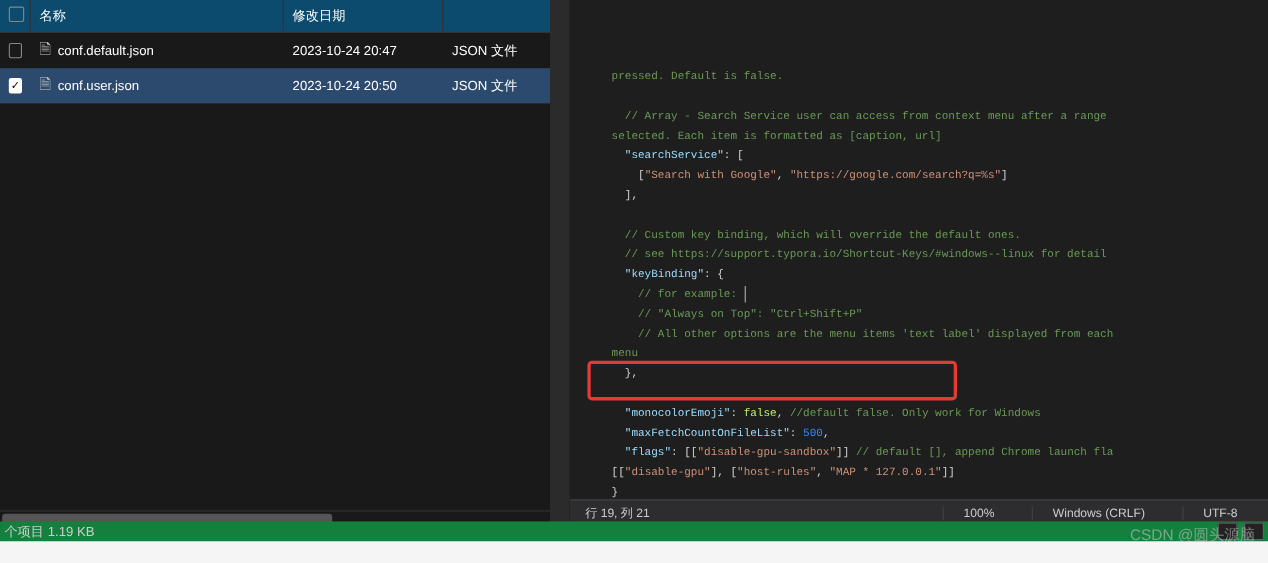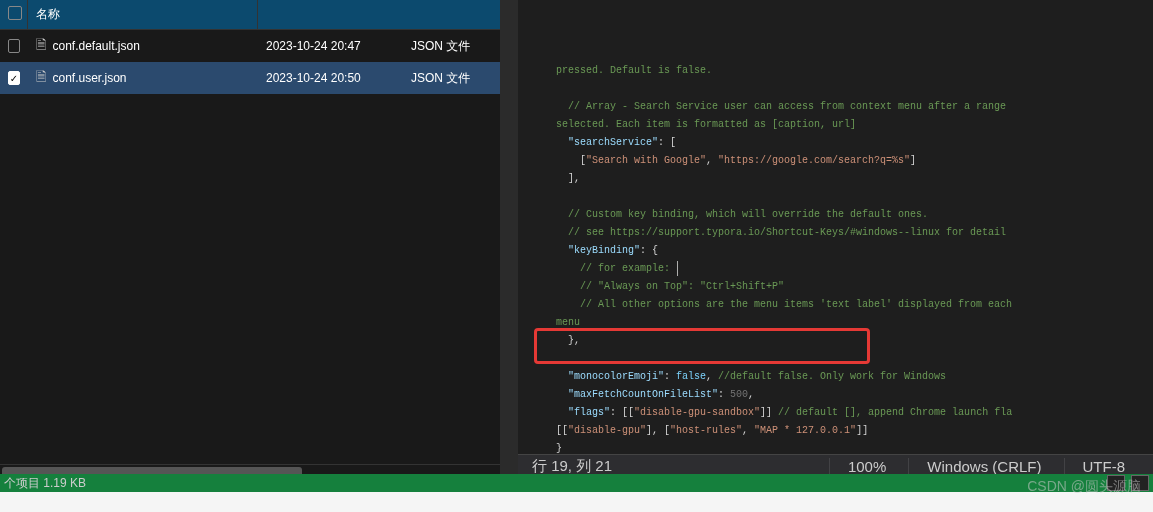--- a/index.html
+++ b/index.html
@@ -83,45 +83,45 @@
   line-height:18px;
   color:#d4d4d4;
   white-space:pre;
   overflow:hidden;
   position:relative;
 }
 .tok-com { color:#6a9955; }
 .tok-str { color:#ce9178; }
 .tok-key { color:#9cdcfe; }
 .tok-punc { color:#d4d4d4; }
-.tok-num { color:#737373; }
-.tok-bool { color:#7dd3fc; }
+.tok-num { color:#3b82f6; }
+.tok-bool { color:#bef264; }
 .cursor {
   display:inline-block;
   width:1px; height:15px;
   background:#aeafad;
   vertical-align:middle;
   margin-left:1px;
 }
 .highlight-rect {
   position:absolute;
   border:3px solid #e53935;
   border-radius:4px;
   pointer-events:none;
 }
 .status-bar {
   height:24px;
   background:#2d2d30;
   border-top:1px solid #444;
   display:flex;
   align-items:center;
-  font-size:15px;
+  font-size:11px;
   color:#ccc;
   padding:0 10px;
-  gap:4px;
+  gap:16px;
   justify-content:center;
 }
 .status-bar .seg-left { flex:1; padding-left:4px; }
 .status-bar .seg { padding:0 18px; border-left:1px solid rgba(255,255,255,0.1); }
 .vsep {
   width:18px;
   background:#2b2b2b;
 }
 
 .os-status {
@@ -157,20 +157,21 @@
 <body>
 
 <div class="main-split">
 
   <div class="left-panel">
     <div class="file-header">
       <div class="col col-check">
         <span class="chk"></span>
       </div>
       <div class="col col-name">名称</div>
+      <div class="col col-date">修改日期</div>
     </div>
     <div class="file-list" id="file-list">
         <div class="file-row">
           <div class="cell cell-check">
             <span class="chk"></span>
           </div>
           <div class="cell cell-name">
             <span class="file-icon">🗎</span>
             <span>conf.default.json</span>
           </div>

